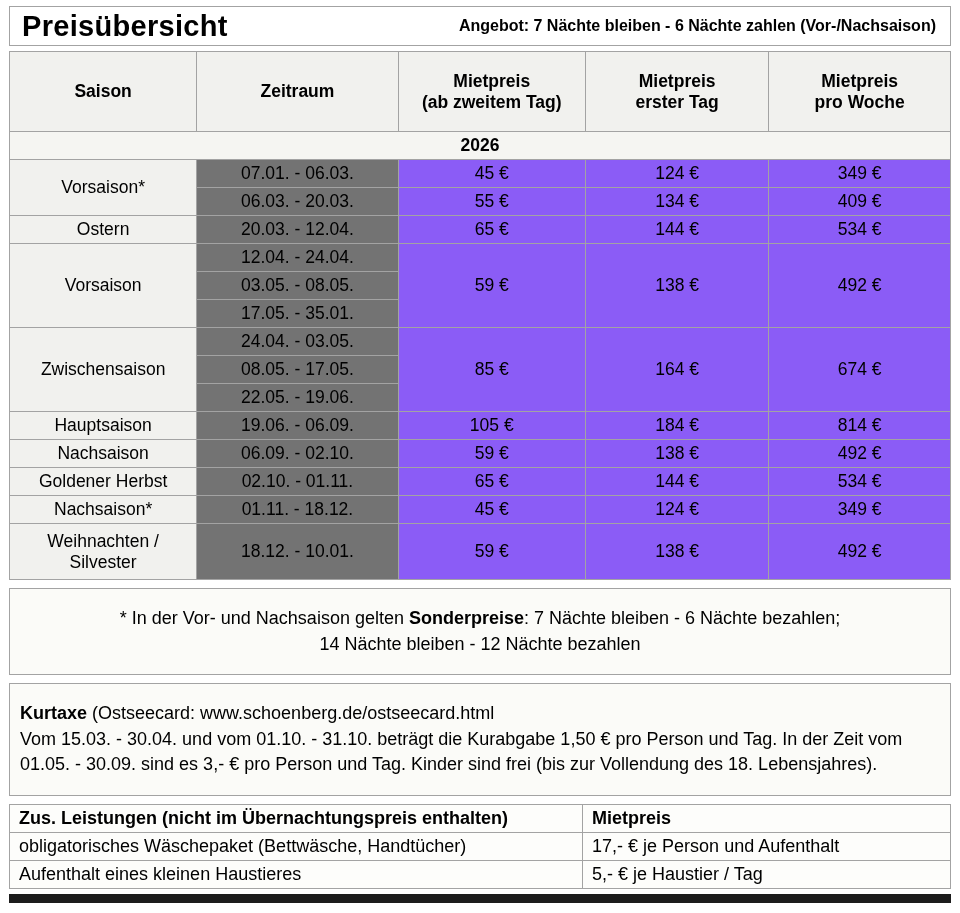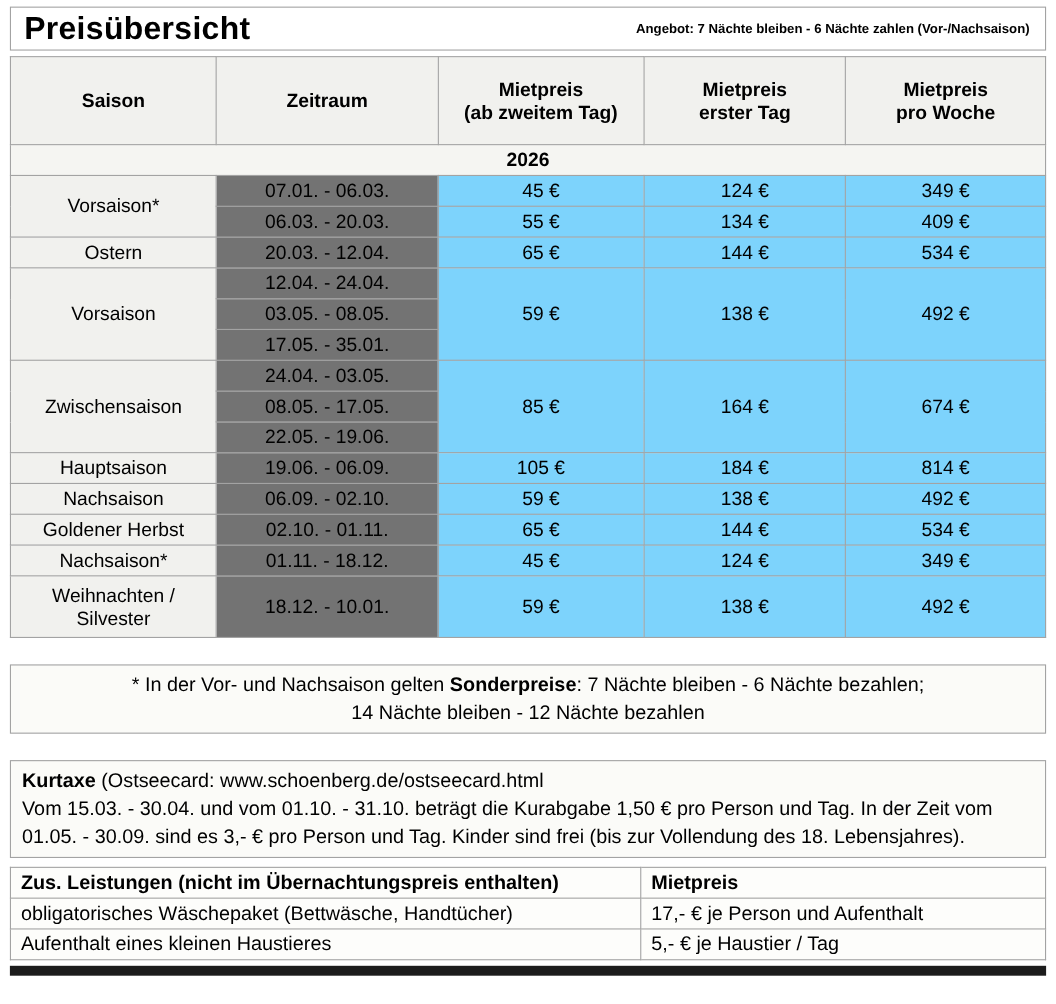--- a/index.html
+++ b/index.html
@@ -14,53 +14,53 @@
 
   
   .title-bar {
     border: 1px solid #a3a3a3;
     display: flex; align-items: center; justify-content: space-between;
     padding: 6px 12px;
     height: 40px;
     background: #ffffff;
   }
   .page-title { font-size: 29px; font-weight: 700; letter-spacing: 0.3px; }
-  .offer-text { font-size: 12px; font-weight: 700; padding-right: 2px; }
+  .offer-text { font-size: 16px; font-weight: 700; padding-right: 2px; }
 
   
   table { border-collapse: collapse; width: 100%; }
   .price-table { margin-top: 5px; table-layout: fixed; }
   .price-table th, .price-table td {
     border: 1px solid #a3a3a3;
     text-align: center;
     vertical-align: middle;
     font-size: 17.5px;
     white-space: pre-line;
     padding: 2px 4px;
-    background: #7dd3fc;
+    background: #8b5cf6;
   }
   .price-table th {
     background: #f1f1ee;
     font-weight: 700;
     height: 80px;
   }
   .year-row td { background: #f5f5f2; font-weight: 700; height: 30px; }
   .price-table tbody td { height: 28px; }
   td.c-saison { background: #f1f1ee; }
   td.c-zeit   { background: #737373; }
   tr.tall td  { height: 56px; }
 
   
   .note-box {
-    margin-top: 24px;
+    margin-top: 8px;
     border: 1px solid #a3a3a3;
     background: #fbfbf8;
     font-size: 18px;
     line-height: 1.42;
-    padding: 5px 10px;
+    padding: 17px 10px;
   }
   .note-box.centered { text-align: center; }
   .note-box b { font-weight: 700; }
 
   
   .services-table { margin-top: 8px; table-layout: fixed; }
   .services-table th, .services-table td {
     border: 1px solid #a3a3a3;
     font-size: 18px;
     text-align: left;

